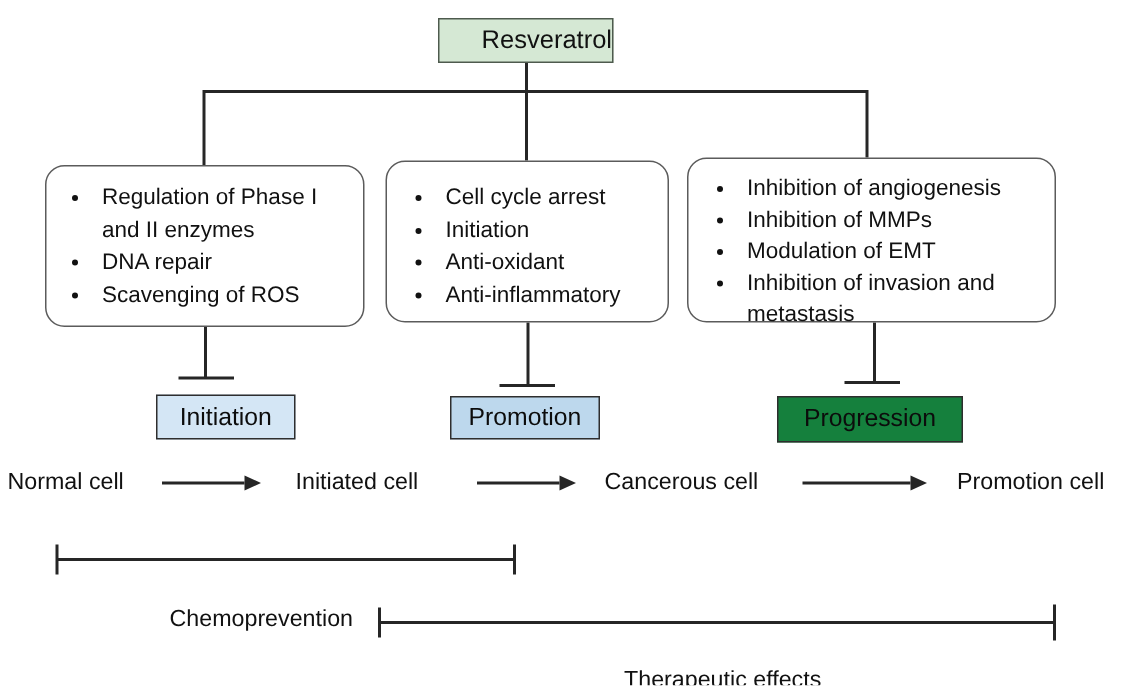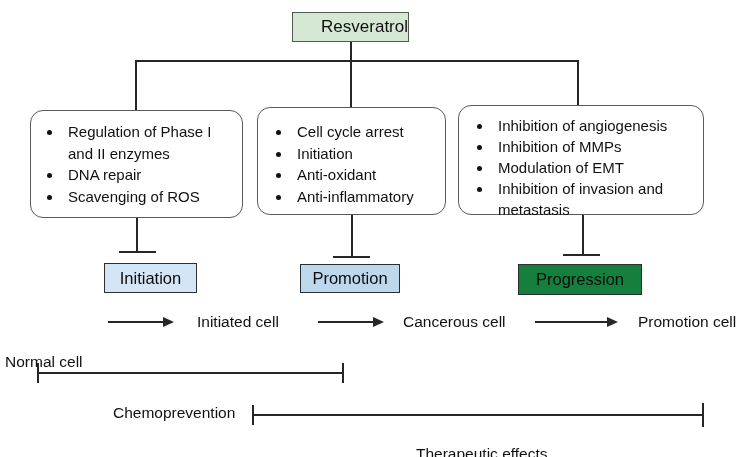--- a/index.html
+++ b/index.html
@@ -63,21 +63,21 @@
   .stage-box.s2 { left: 300px; top: 264px; width: 100px; height: 29px; }
   .stage-box.s3 { left: 518px; top: 264px; width: 124px; height: 31px; }
 
   .cell-label {
     position: absolute;
     top: 312px;
     font-size: 15.5px;
     line-height: 20px;
     white-space: nowrap;
   }
-  .cell-label.c1 { left: 5px; margin-top: 40px; }
+  .cell-label.c1 { left: 5px; }
   .cell-label.c2 { left: 197px; }
   .cell-label.c3 { left: 403px; }
   .cell-label.c4 { left: 638px; }
 
   .bracket-label {
     position: absolute;
     font-size: 15.5px;
     white-space: nowrap;
     margin-top: 16px;
   }

